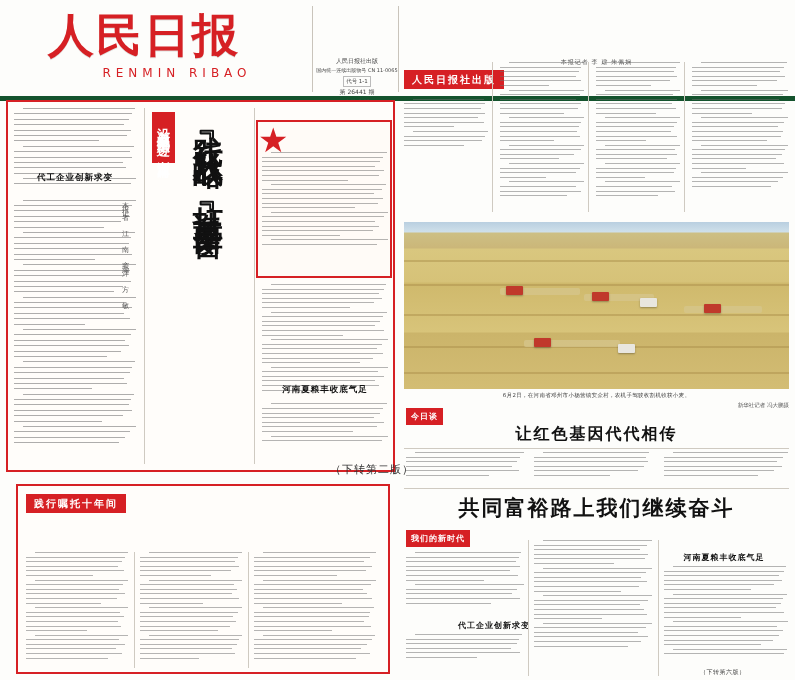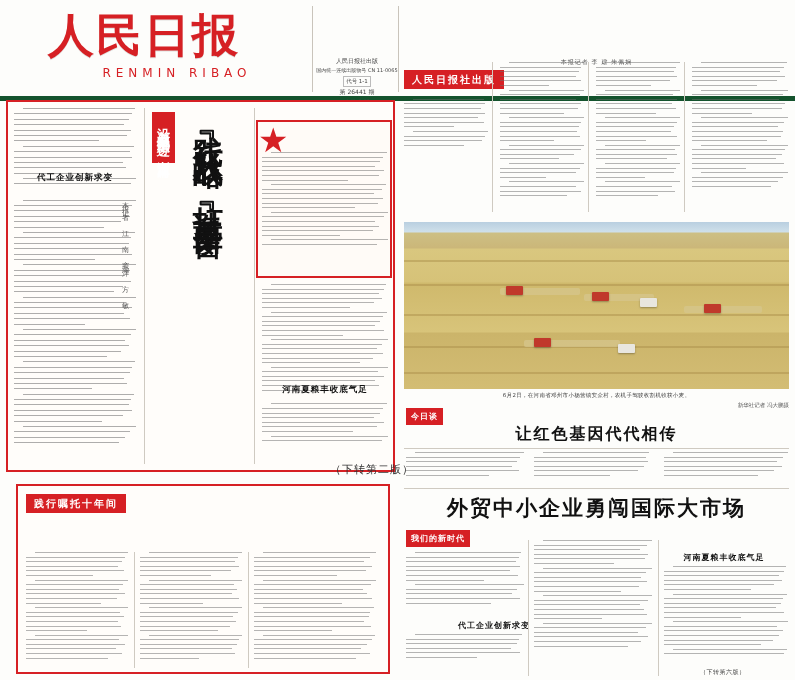--- a/index.html
+++ b/index.html
@@ -569,21 +569,21 @@
     <div class="ln indent" style="width:93%"></div>
       <div class="ln" style="width:96%"></div>
     <div class="ln" style="width:91%"></div>
       <div class="ln" style="width:95%"></div>
     <div class="ln" style="width:89%"></div>
       <div class="ln" style="width:76%"></div>
   </div>
 
   <div class="hrule" style="left:404px; top:488px; width:385px;"></div>
 
-  <div class="rh-big">外贸中小企业勇闯国际大市场</div>
+  <div class="rh-big">共同富裕路上我们继续奋斗</div>
   <div class="red-tag small" style="left:406px; top:530px;">我们的新时代</div>
 
   <div class="rh-small" style="left:404px; top:620px; width:180px;">代工企业创新求变</div>
   <div class="rh-small" style="left:660px; top:552px; width:128px;">河南夏粮丰收底气足</div>
 
   <div class="coltext tiny" style="left:406px; top:552px; width:118px; height:62px;">
     <div class="ln indent" style="width:90%"></div>
       <div class="ln" style="width:96%"></div>
     <div class="ln" style="width:93%"></div>
       <div class="ln" style="width:97%"></div>

